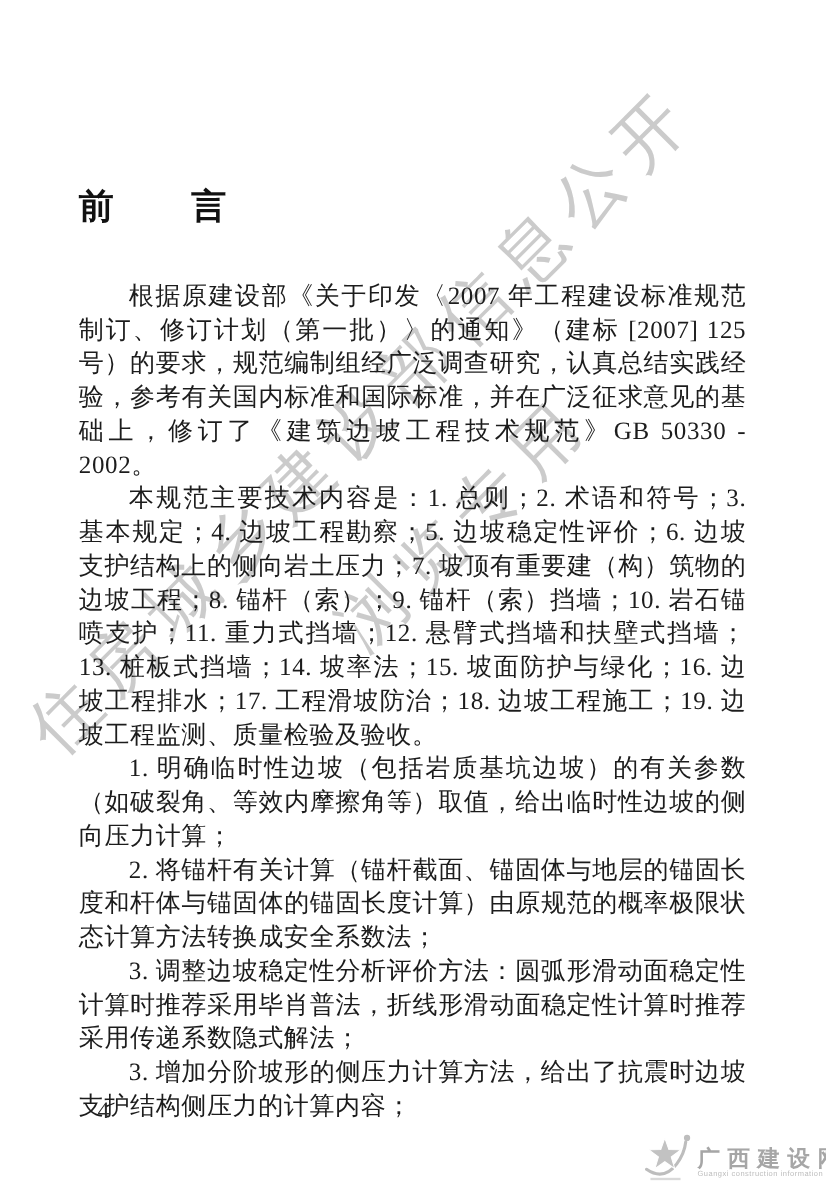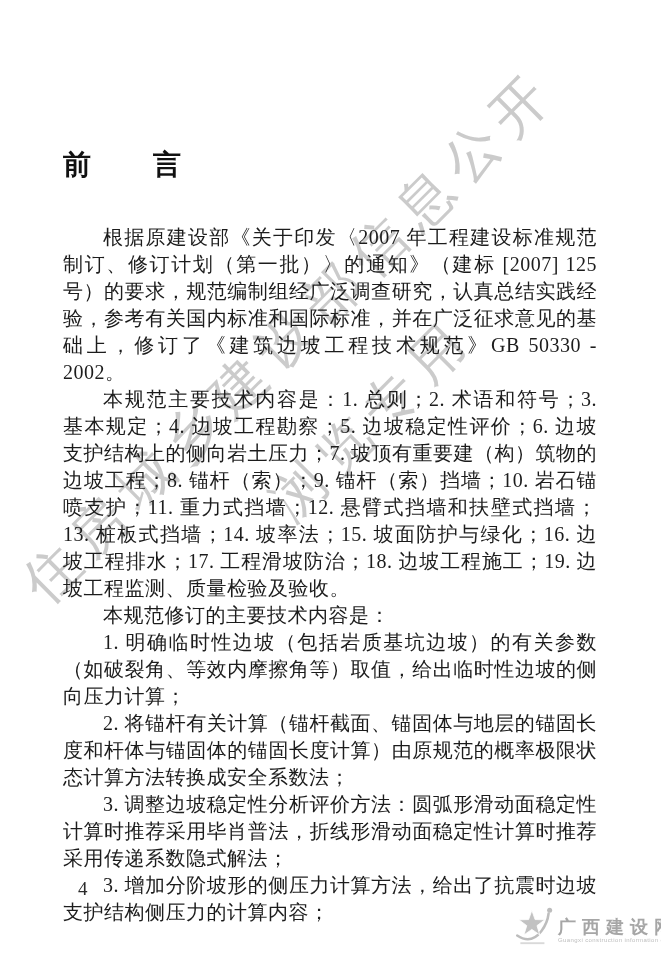--- a/index.html
+++ b/index.html
@@ -129,21 +129,20 @@
 
   <div class="watermark">
     <div class="wm-line1">住房城乡建设部信息公开</div>
     <div class="wm-line2">浏览专用</div>
   </div>
 
   <div class="content">
     <h1 class="doc-title">前　　言</h1>
     <p>根据原建设部《关于印发〈2007 年工程建设标准规范制订、修订计划（第一批）〉的通知》（建标 [2007] 125 号）的要求，规范编制组经广泛调查研究，认真总结实践经验，参考有关国内标准和国际标准，并在广泛征求意见的基础上，修订了《建筑边坡工程技术规范》GB 50330 - 2002。</p>
     <p>本规范主要技术内容是：1. 总则；2. 术语和符号；3. 基本规定；4. 边坡工程勘察；5. 边坡稳定性评价；6. 边坡支护结构上的侧向岩土压力；7. 坡顶有重要建（构）筑物的边坡工程；8. 锚杆（索）；9. 锚杆（索）挡墙；10. 岩石锚喷支护；11. 重力式挡墙；12. 悬臂式挡墙和扶壁式挡墙；13. 桩板式挡墙；14. 坡率法；15. 坡面防护与绿化；16. 边坡工程排水；17. 工程滑坡防治；18. 边坡工程施工；19. 边坡工程监测、质量检验及验收。</p>
-    <p>本规范修订的主要技术内容是：</p>
     <p>1. 明确临时性边坡（包括岩质基坑边坡）的有关参数（如破裂角、等效内摩擦角等）取值，给出临时性边坡的侧向压力计算；</p>
     <p>2. 将锚杆有关计算（锚杆截面、锚固体与地层的锚固长度和杆体与锚固体的锚固长度计算）由原规范的概率极限状态计算方法转换成安全系数法；</p>
     <p>3. 调整边坡稳定性分析评价方法：圆弧形滑动面稳定性计算时推荐采用毕肖普法，折线形滑动面稳定性计算时推荐采用传递系数隐式解法；</p>
     <p>3. 增加分阶坡形的侧压力计算方法，给出了抗震时边坡支护结构侧压力的计算内容；</p>
   </div>
 
   <div class="page-number">4</div>
 
   <div class="site-logo">
     <svg class="logo-mark" viewBox="0 0 36 44" xmlns="http://www.w3.org/2000/svg" aria-hidden="true">

